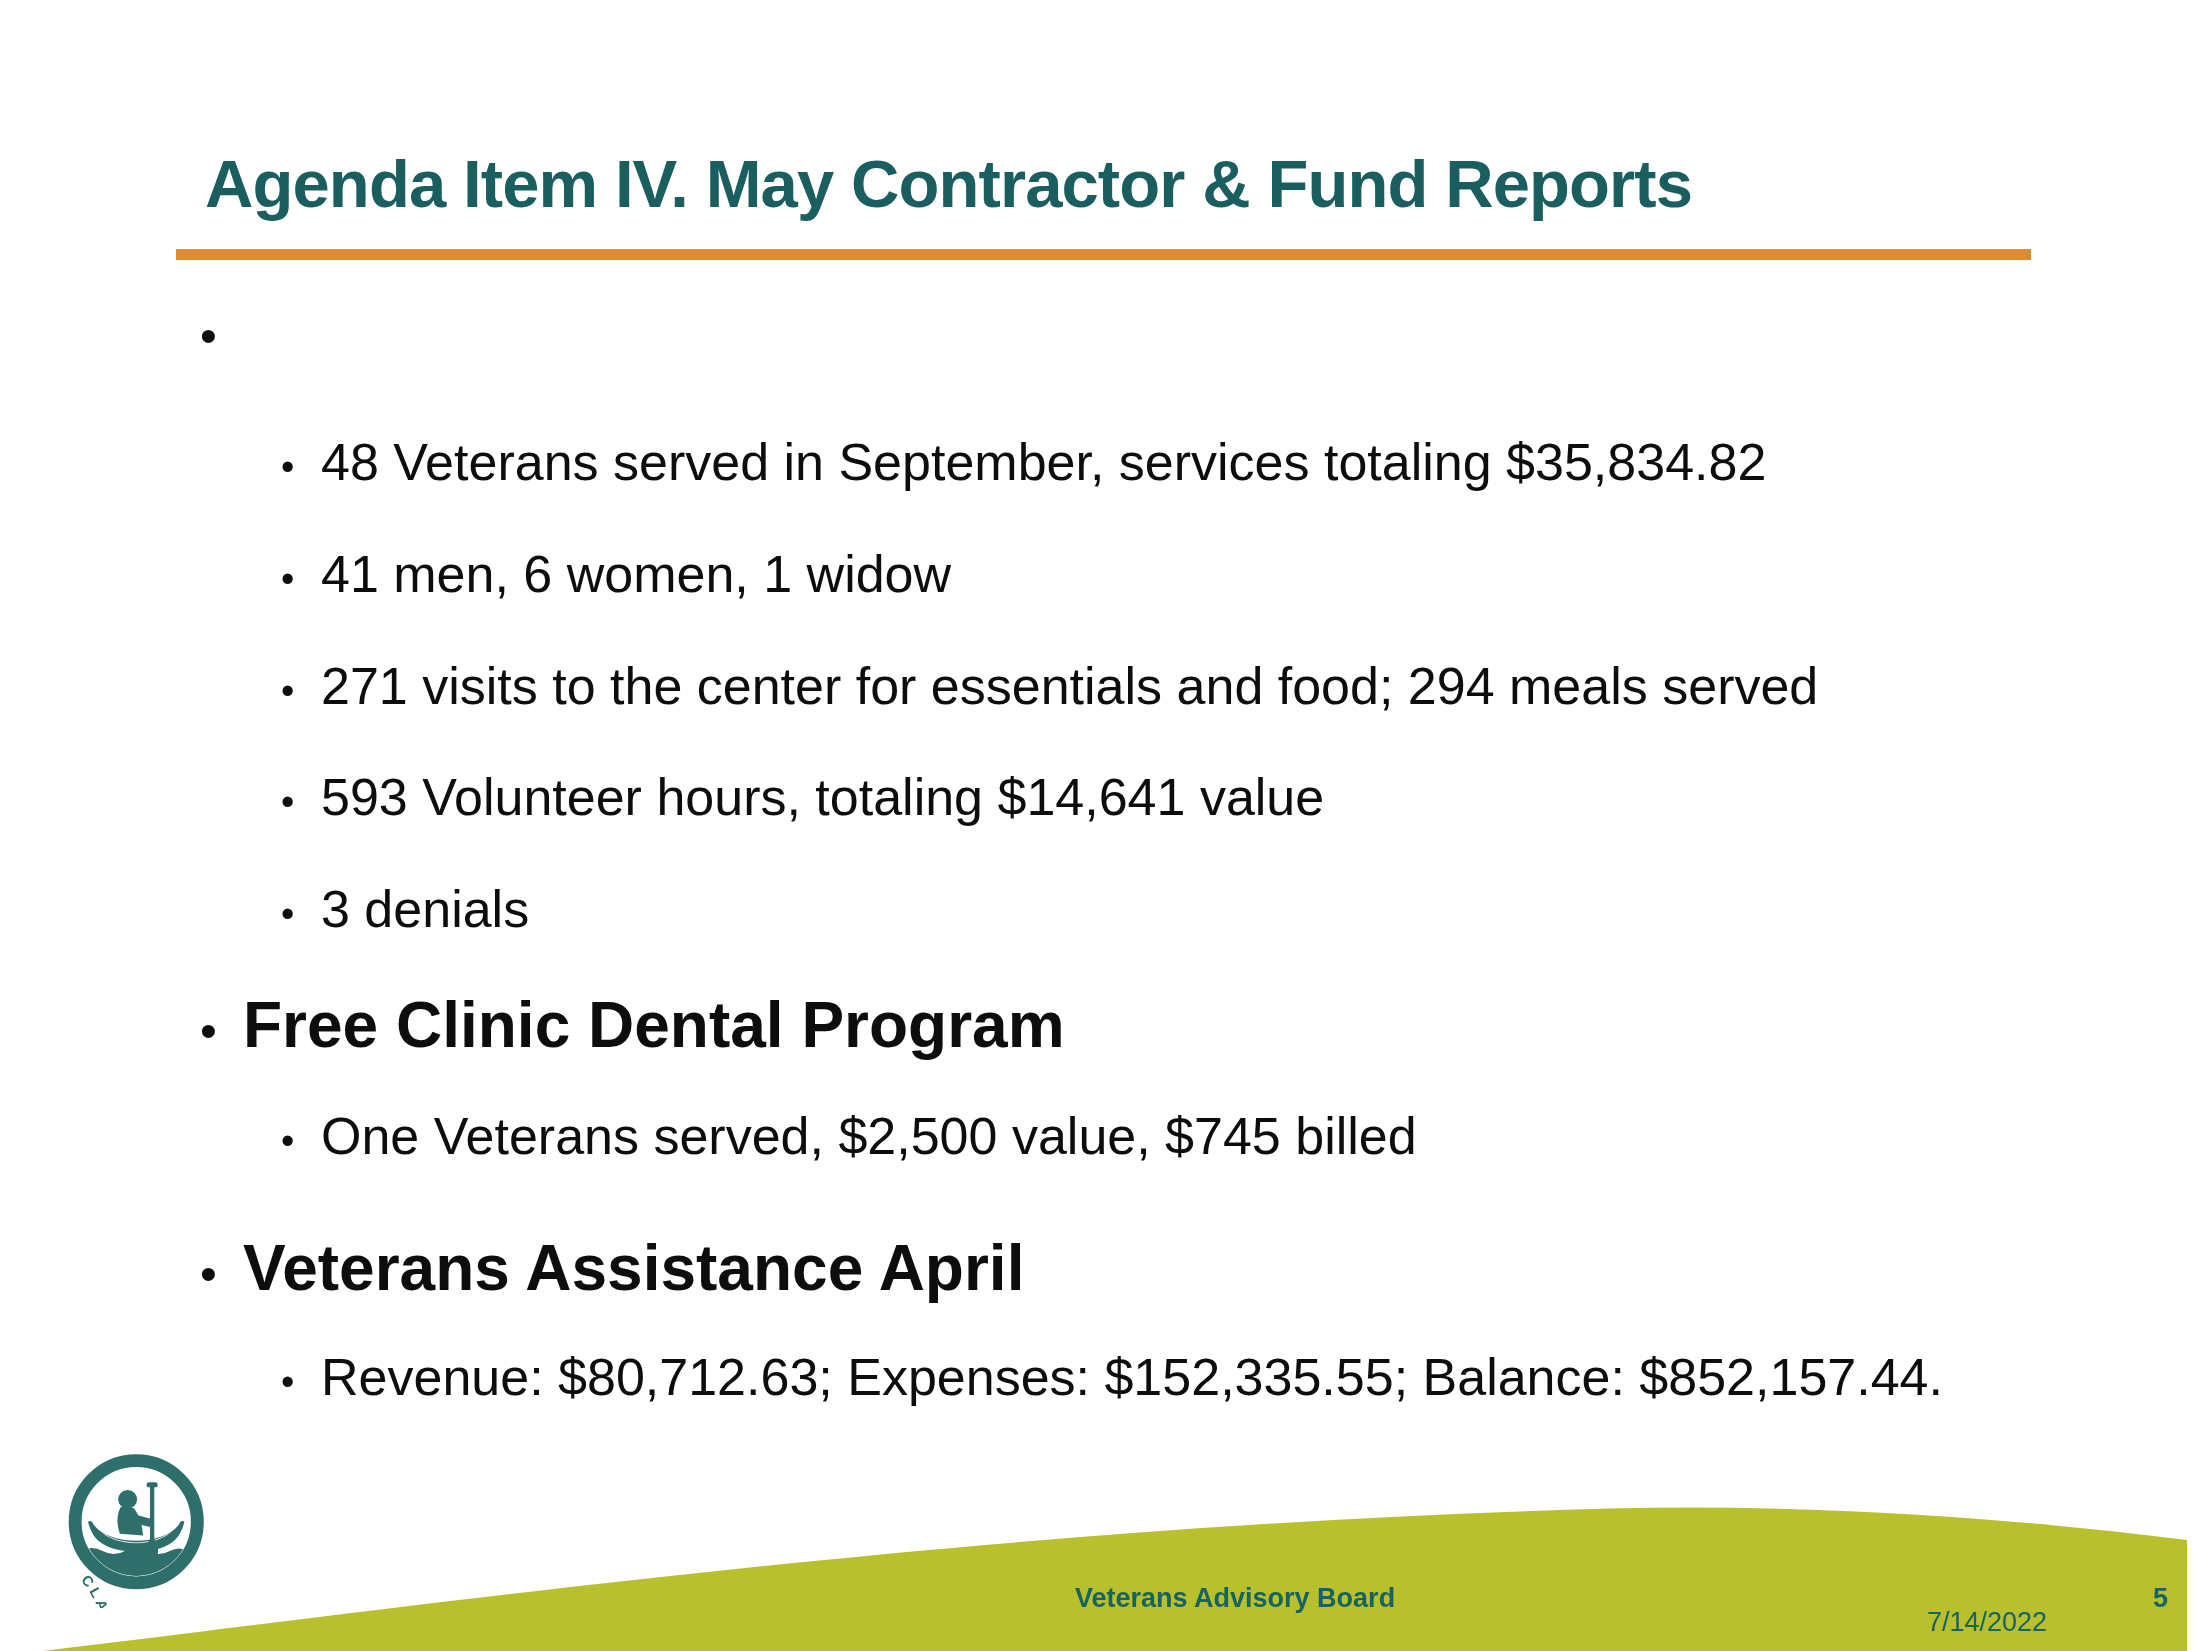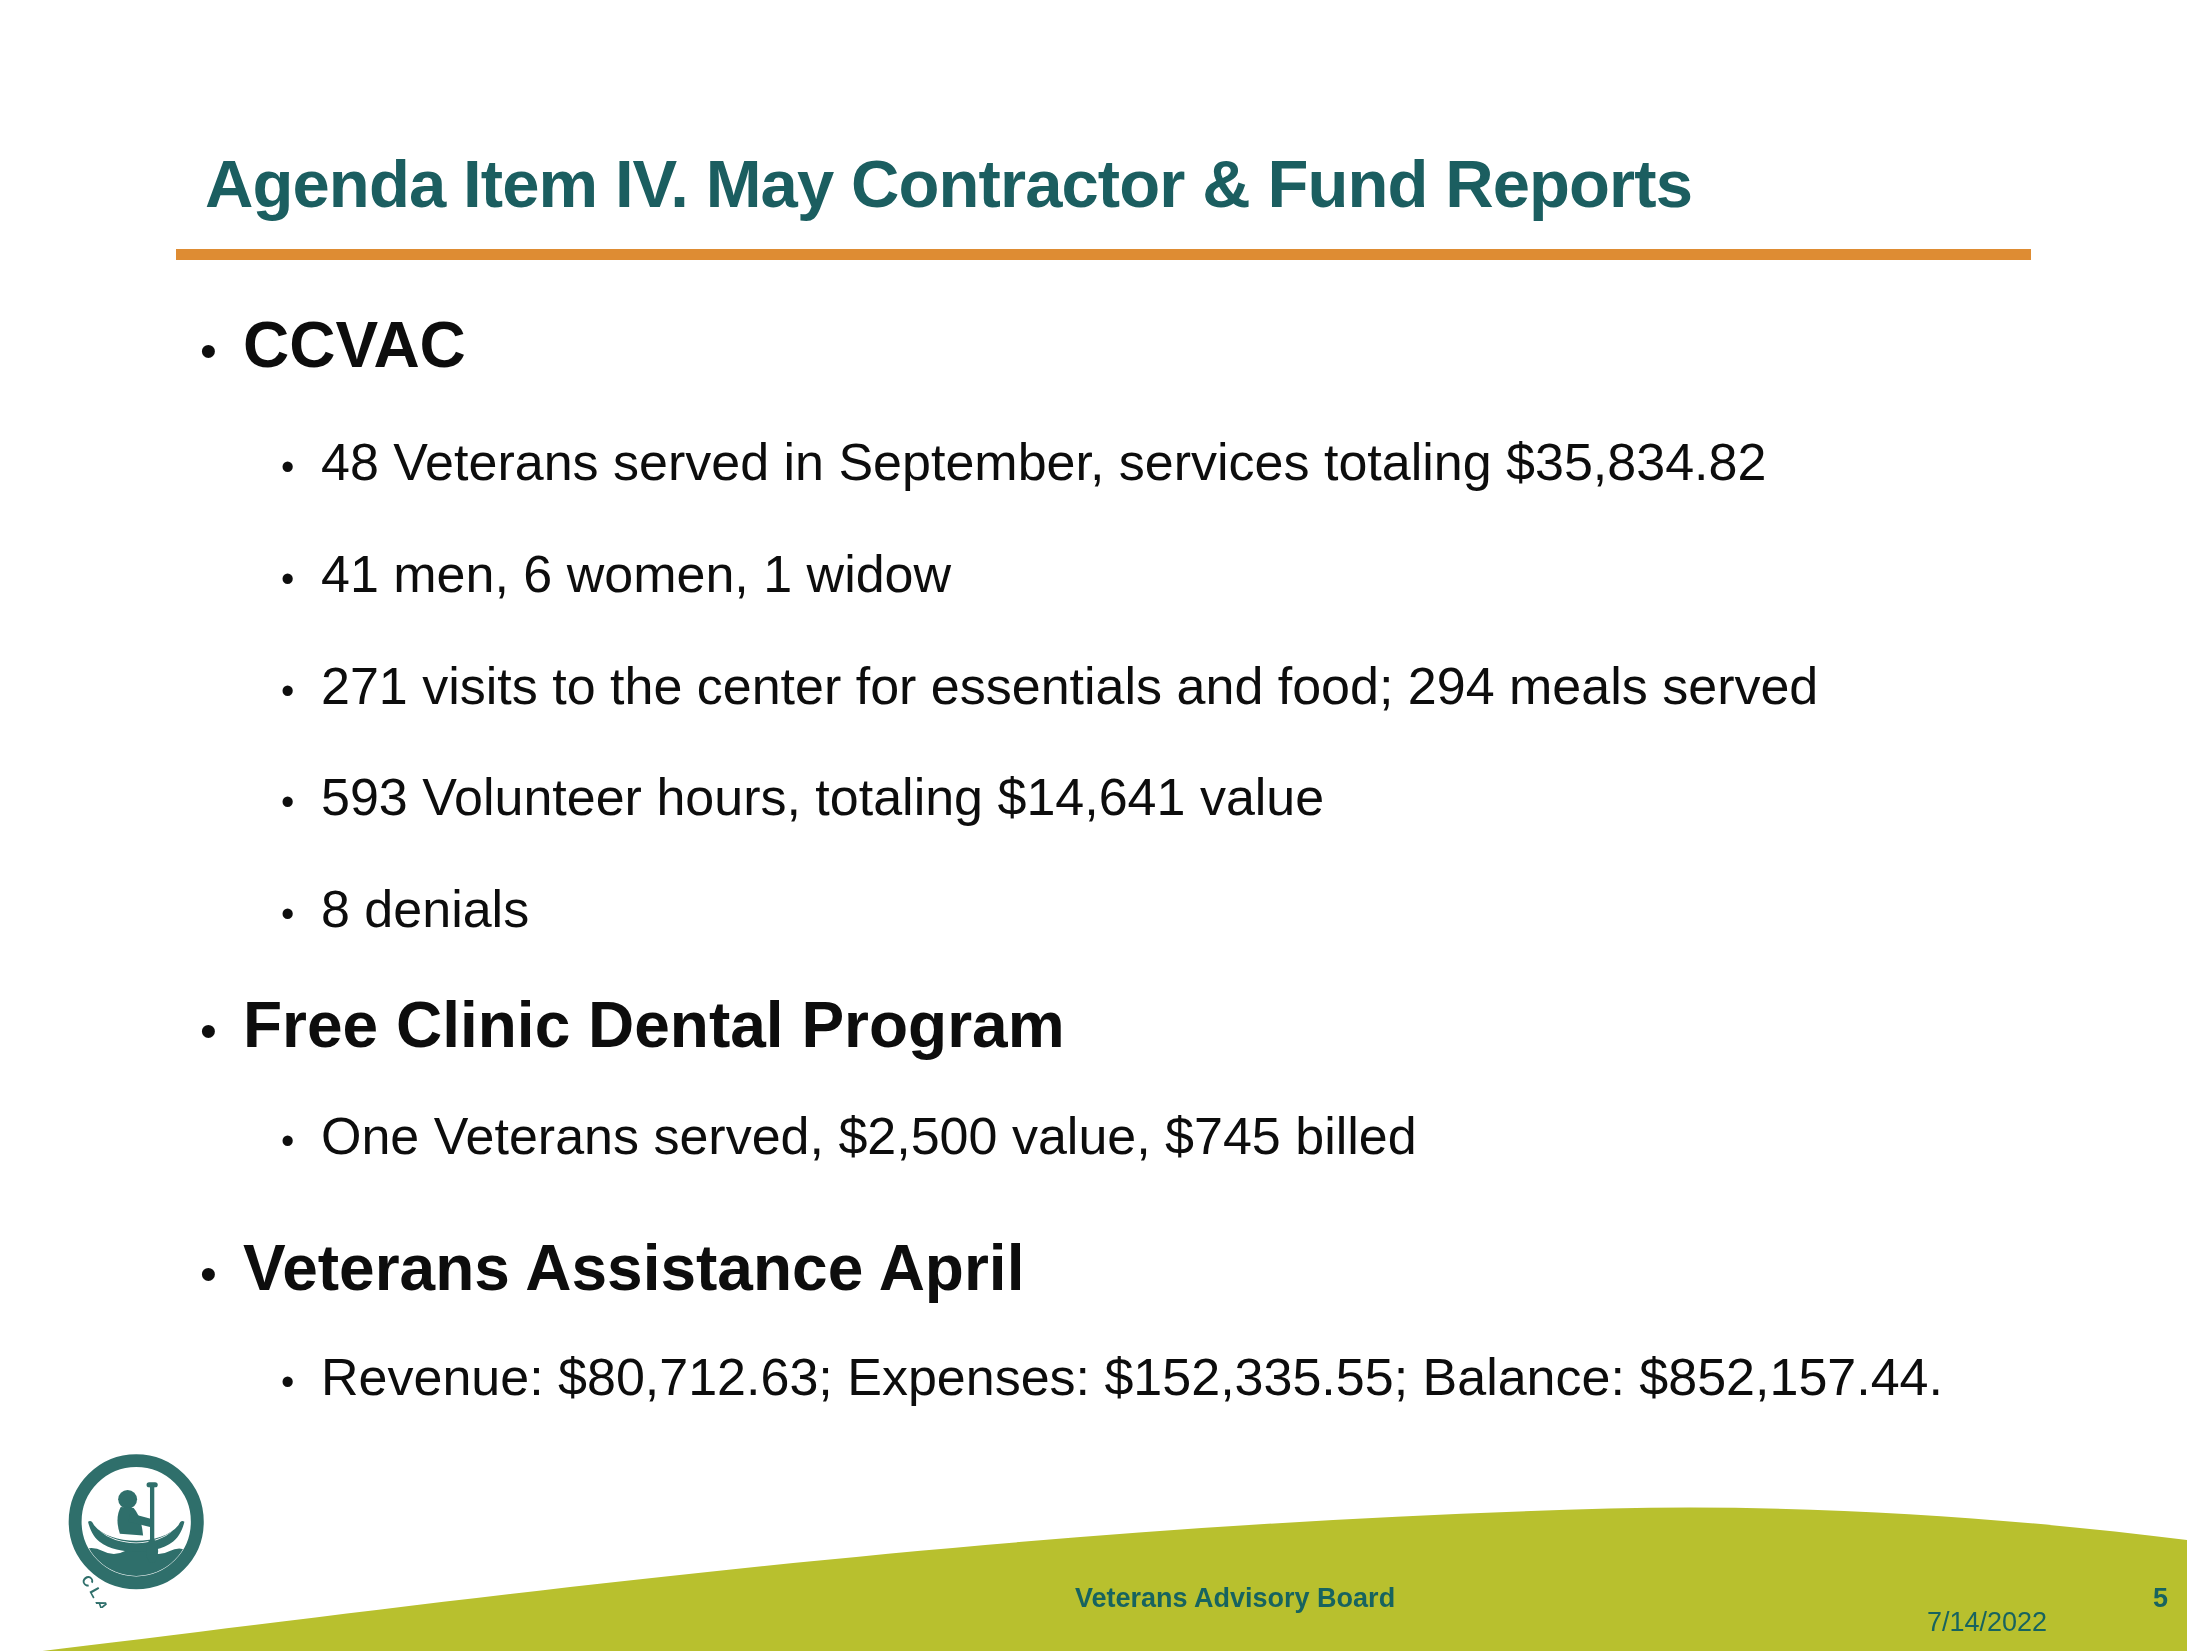--- a/index.html
+++ b/index.html
@@ -51,41 +51,40 @@
 </head>
 <body>
 
 <div class="slide">
 
   <div class="slide-title">Agenda Item IV. May Contractor &amp; Fund Reports</div>
   <div class="title-rule"></div>
 
   <div class="line l1" style="top:308px;">
     <span class="marker">•</span>
-    <span>CCVAC</span>
   </div>
   <div class="line l2" style="top:432px;">
     <span class="marker">•</span>
     <span>48 Veterans served in September, services totaling $35,834.82</span>
   </div>
   <div class="line l2" style="top:544px;">
     <span class="marker">•</span>
     <span>41 men, 6 women, 1 widow</span>
   </div>
   <div class="line l2" style="top:656px;">
     <span class="marker">•</span>
     <span>271 visits to the center for essentials and food; 294 meals served</span>
   </div>
   <div class="line l2" style="top:767px;">
     <span class="marker">•</span>
     <span>593 Volunteer hours, totaling $14,641 value</span>
   </div>
   <div class="line l2" style="top:879px;">
     <span class="marker">•</span>
-    <span>8 denials</span>
+    <span>3 denials</span>
   </div>
 
   <div class="line l1" style="top:988px;">
     <span class="marker">•</span>
     <span>Free Clinic Dental Program</span>
   </div>
   <div class="line l2" style="top:1106px;">
     <span class="marker">•</span>
     <span>One Veterans served, $2,500 value, $745 billed</span>
   </div>

